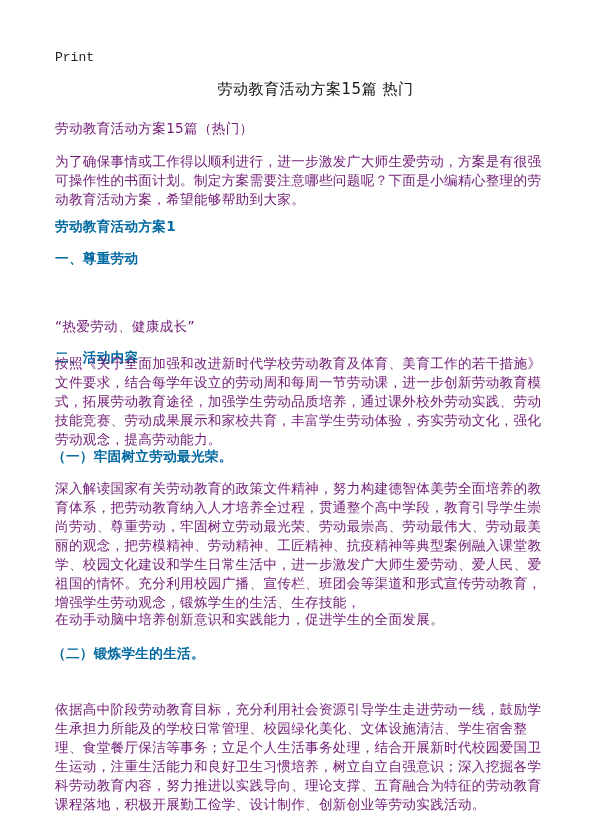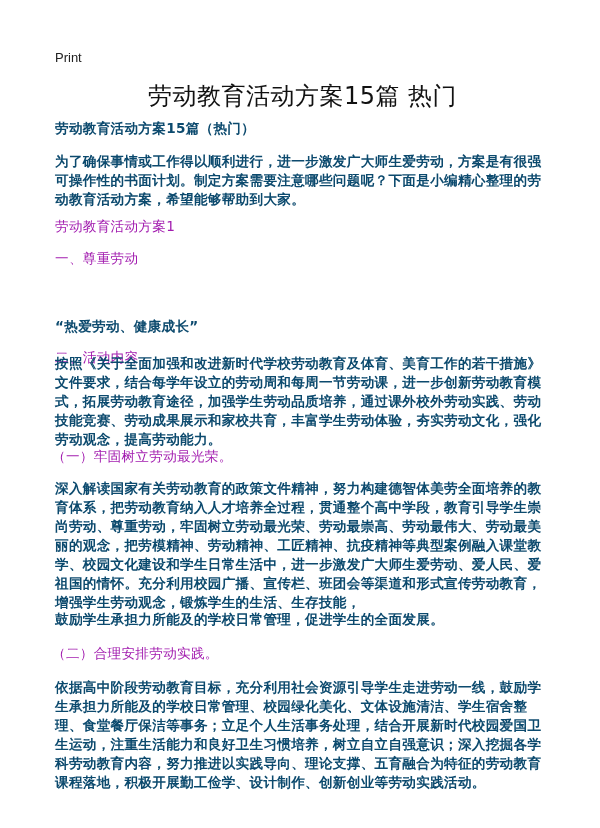--- a/index.html
+++ b/index.html
@@ -1,33 +1,33 @@
 <!DOCTYPE html>
 <html><head>
 <meta charset="utf-8">
 <style>
   html, body { margin: 0; padding: 0; background: #ffffff; }
   body { width: 600px; height: 828px; overflow: hidden; position: relative; color: #111; }
   .page { position: absolute; left: 55px; top: 0; width: 495px; font-family: "DejaVu Sans", "Liberation Sans", sans-serif; }
-  .print { position: absolute; top: 50px; left: 0; font-family: Liberation Sans, sans-serif; font-size: 13px; color: #222; }
-  .title { position: absolute; top: 80px; left: 0; width: 495px; text-align: center; font-size: 24px; letter-spacing: 0.5px; color: #111; }
-  .block { position: absolute; left: 0; width: 495px; font-size: 13.6px; line-height: 19px; color: #0c4a6e; letter-spacing: 0.3px; font-weight: bold; }
-  .heading { font-weight: normal; color: #a21caf; }
+  .print { position: absolute; top: 50px; left: 0; font-family: Liberation Mono, monospace; font-size: 13px; color: #222; }
+  .title { position: absolute; top: 80px; left: 13px; width: 495px; text-align: center; font-size: 15px; letter-spacing: 0.5px; color: #111; }
+  .block { position: absolute; left: 0; width: 495px; font-size: 13.6px; line-height: 19px; color: #701a75; letter-spacing: 0.3px; }
+  .heading { font-weight: bold; color: #0369a1; }
 </style>
 </head>
 <body>
 
 <div class="page">
   <div class="print">Print</div>
   <div class="title">劳动教育活动方案15篇 热门</div>
   <div class="block" style="top:119px;">劳动教育活动方案15篇（热门）</div>
   <div class="block" style="top:152px;">为了确保事情或工作得以顺利进行，进一步激发广大师生爱劳动，方案是有很强可操作性的书面计划。制定方案需要注意哪些问题呢？下面是小编精心整理的劳动教育活动方案，希望能够帮助到大家。</div>
   <div class="block heading" style="top:217px;">劳动教育活动方案1</div>
   <div class="block heading" style="top:249px;">一、尊重劳动</div>
   <div class="block" style="top:281px;margin-top:36px;">“热爱劳动、健康成长”</div>
   <div class="block heading" style="top:313px;margin-top:35px;">二、活动内容</div>
   <div class="block" style="top:345px;margin-top:9px;">按照《关于全面加强和改进新时代学校劳动教育及体育、美育工作的若干措施》文件要求，结合每学年设立的劳动周和每周一节劳动课，进一步创新劳动教育模式，拓展劳动教育途径，加强学生劳动品质培养，通过课外校外劳动实践、劳动技能竞赛、劳动成果展示和家校共育，丰富学生劳动体验，夯实劳动文化，强化劳动观念，提高劳动能力。</div>
   <div class="block heading" style="top:447px;left:-3px;">（一）牢固树立劳动最光荣。</div>
   <div class="block" style="top:479px;">深入解读国家有关劳动教育的政策文件精神，努力构建德智体美劳全面培养的教育体系，把劳动教育纳入人才培养全过程，贯通整个高中学段，教育引导学生崇尚劳动、尊重劳动，牢固树立劳动最光荣、劳动最崇高、劳动最伟大、劳动最美丽的观念，把劳模精神、劳动精神、工匠精神、抗疫精神等典型案例融入课堂教学、校园文化建设和学生日常生活中，进一步激发广大师生爱劳动、爱人民、爱祖国的情怀。充分利用校园广播、宣传栏、班团会等渠道和形式宣传劳动教育，增强学生劳动观念，锻炼学生的生活、生存技能，</div>
-  <div class="block" style="top:610px;">鼓励学生承担力所能及的学校日常管理，促进学生的全面发展。</div>
-  <div class="block heading" style="top:644px;left:-3px;">（二）合理安排劳动实践。</div>
-  <div class="block" style="top:678px;">依据高中阶段劳动教育目标，充分利用社会资源引导学生走进劳动一线，鼓励学生承担力所能及的学校日常管理、校园绿化美化、文体设施清洁、学生宿舍整理、食堂餐厅保洁等事务；立足个人生活事务处理，结合开展新时代校园爱国卫生运动，注重生活能力和良好卫生习惯培养，树立自立自强意识；深入挖掘各学科劳动教育内容，努力推进以实践导向、理论支撑、五育融合为特征的劳动教育课程落地，积极开展勤工俭学、设计制作、创新创业等劳动实践活动。</div>
+  <div class="block" style="top:610px;">在动手动脑中培养创新意识和实践能力，促进学生的全面发展。</div>
+  <div class="block heading" style="top:644px;left:-3px;">（二）锻炼学生的生活。</div>
+  <div class="block" style="top:700px;">依据高中阶段劳动教育目标，充分利用社会资源引导学生走进劳动一线，鼓励学生承担力所能及的学校日常管理、校园绿化美化、文体设施清洁、学生宿舍整理、食堂餐厅保洁等事务；立足个人生活事务处理，结合开展新时代校园爱国卫生运动，注重生活能力和良好卫生习惯培养，树立自立自强意识；深入挖掘各学科劳动教育内容，努力推进以实践导向、理论支撑、五育融合为特征的劳动教育课程落地，积极开展勤工俭学、设计制作、创新创业等劳动实践活动。</div>
 </div>
 
 </body></html>

